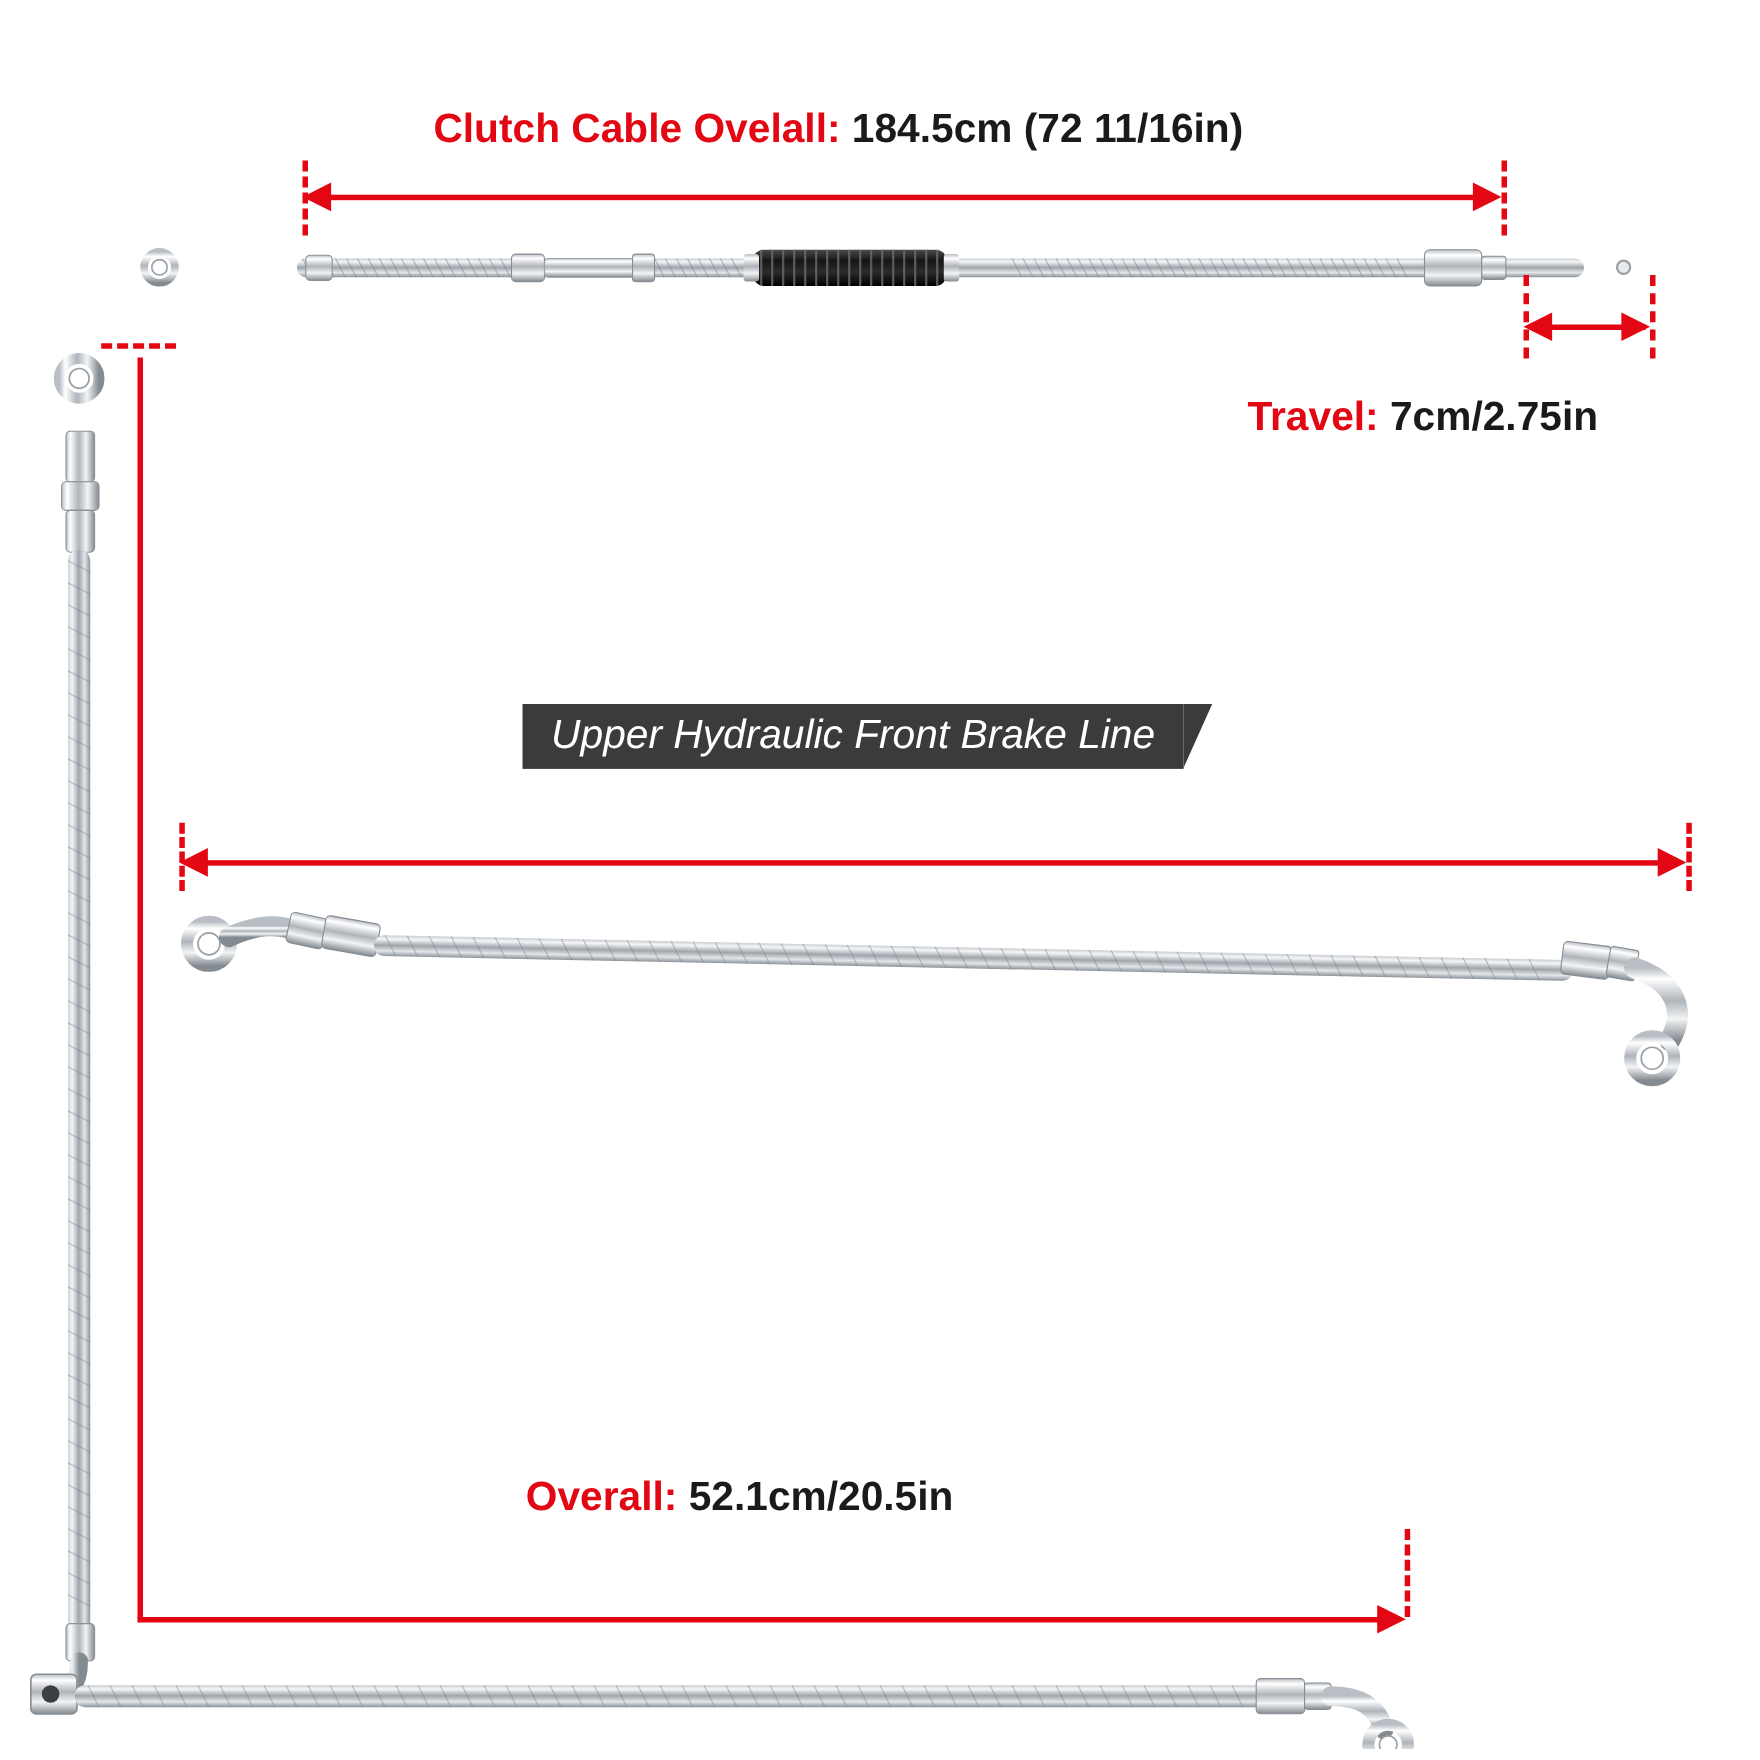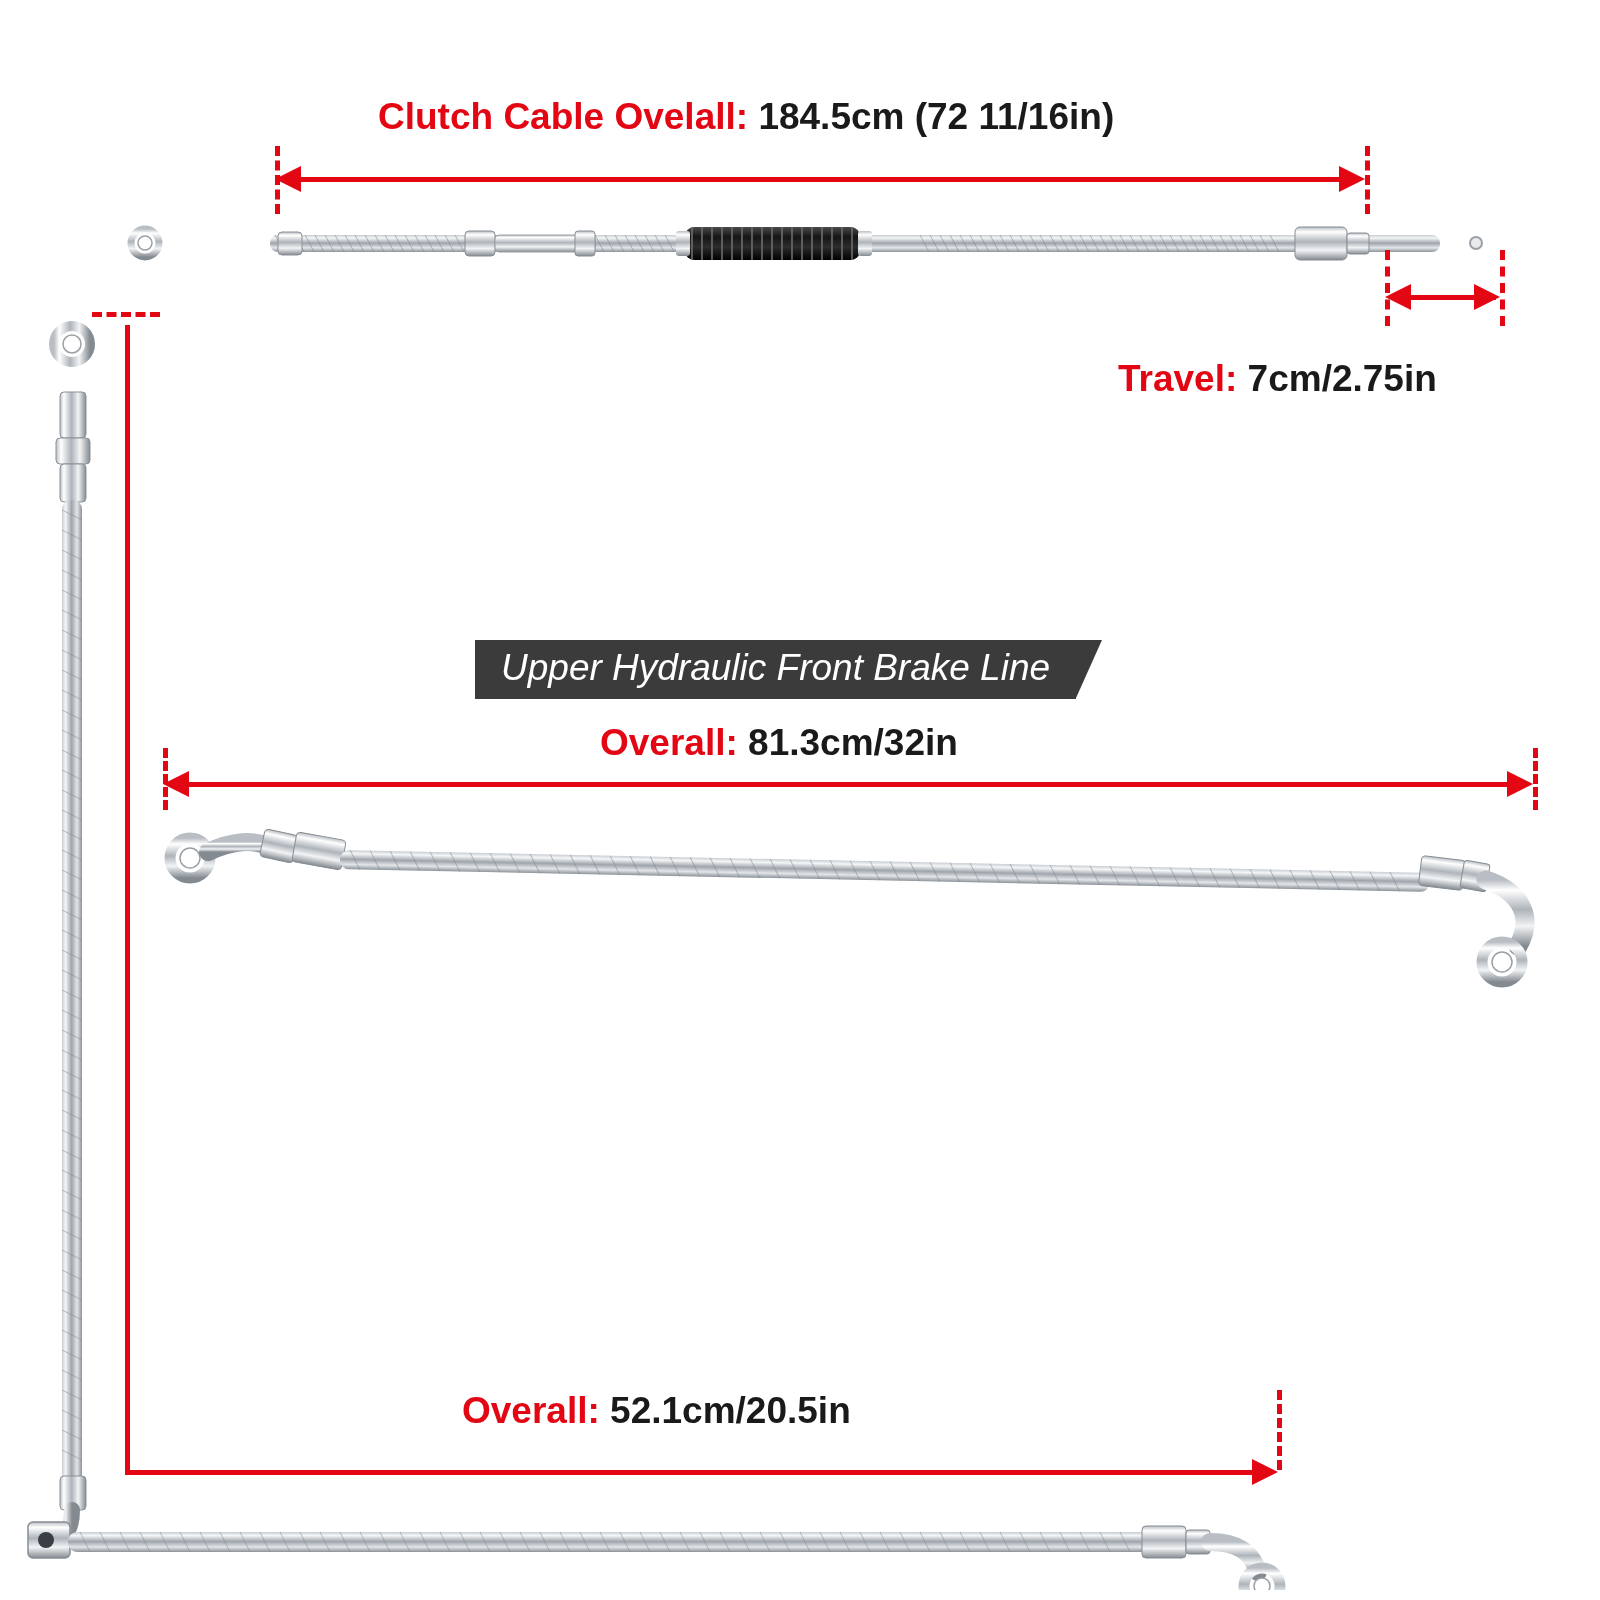--- a/index.html
+++ b/index.html
@@ -17,20 +17,21 @@
   }
 
   
   .redtext {
     position: absolute;
     color: #e30613;
     font-size: 37px;
     font-weight: 600;
     white-space: nowrap;
     letter-spacing: 0px;
+    margin-left: 16px;
   }
   .redtext .blk { color: #1a1a1a; font-weight: 600; }
 
   .banner {
     position: absolute;
     background: #3b3b3b;
     color: #ffffff;
     font-size: 37px;
     font-weight: 500;
     padding: 9px 26px 11px 26px;
@@ -287,24 +288,20 @@
       <path d="M1190,1242 C1218,1242 1232,1252 1238,1272" stroke="url(#metal2)" stroke-width="18" fill="none" stroke-linecap="round"></path>
       <circle cx="1242" cy="1286" r="18" fill="none" stroke="url(#metal2)" stroke-width="11"></circle>
       <circle cx="1242" cy="1286" r="8" fill="#ffffff" stroke="#9aa0a6" stroke-width="1.5"></circle>
     </svg>
   </div>
 
   <div class="banner skew-right" style="left:475px; top:640px;font-style:italic;">
     <span>Upper Hydraulic Front Brake Line</span>
   </div>
 
-  <div class="redtext" style="left:600px; top:722px;">
-    <span>Overall:</span>
-    <span class="blk">81.3cm/32in</span>
-  </div>
 
   <div class="tick" style="left:163px; top:748px; height:62px;"></div>
   <div class="tick" style="left:1533px; top:748px; height:62px;"></div>
   <div class="hline" style="left:176px; top:782px; width:1345px;"></div>
   <div class="arrow left" style="left:163px; top:771px;"></div>
   <div class="arrow right" style="left:1507px; top:771px;"></div>
 
   <div class="part" style="left:150px; top:810px;">
     <svg width="1420" height="210" viewBox="0 0 1420 210">
       <defs>
@@ -349,18 +346,18 @@
       <rect x="1270" y="48" width="44" height="30" rx="4" fill="url(#metalU)" stroke="#868d93" stroke-width="1" transform="rotate(7 1292 63)"></rect>
       <rect x="1312" y="52" width="26" height="28" rx="3" fill="url(#metalU)" stroke="#868d93" stroke-width="1" transform="rotate(10 1325 66)"></rect>
 
       <path d="M1336,70 C1372,82 1384,108 1368,136" stroke="url(#metalU)" stroke-width="19" fill="none" stroke-linecap="round"></path>
       <circle cx="1352" cy="152" r="20" fill="none" stroke="url(#metalU)" stroke-width="11"></circle>
       <circle cx="1352" cy="152" r="10" fill="#ffffff" stroke="#9aa0a6" stroke-width="1.5"></circle>
     </svg>
   </div>
 
 
-  <div class="redtext" style="left:462px; top:1390px;">
+  <div class="redtext" style="left:462px; top:1340px;">
     <span>Overall:</span>
     <span class="blk">52.1cm/20.5in</span>
   </div>
 
 </div>
 
 </body></html>

